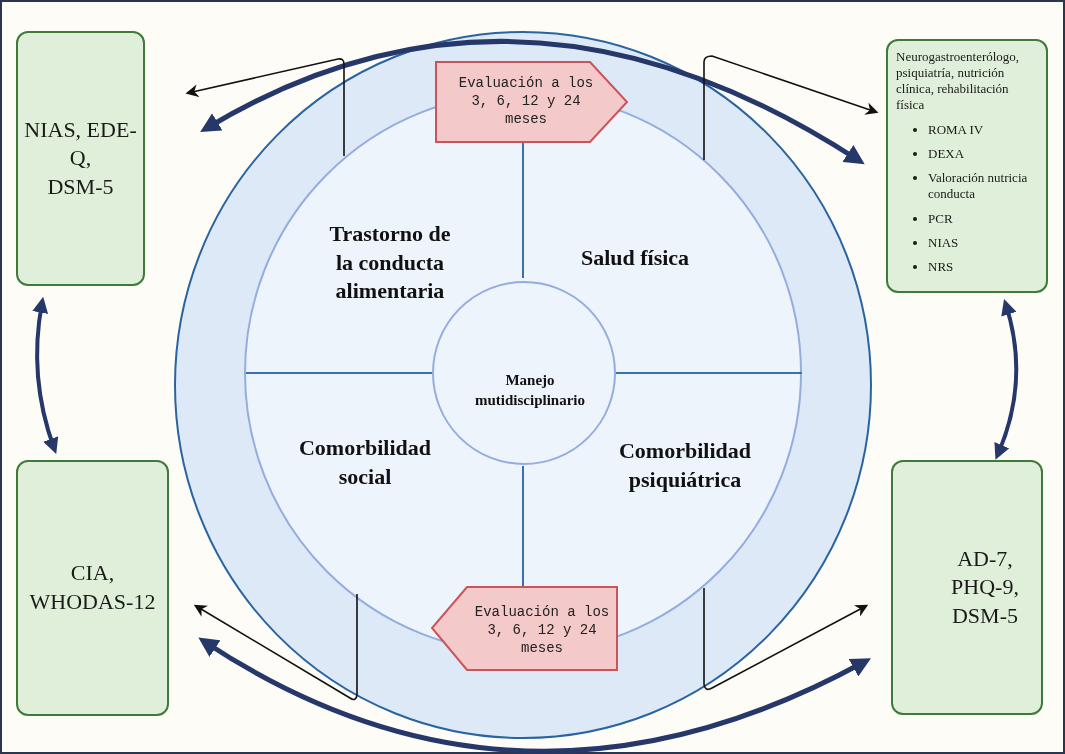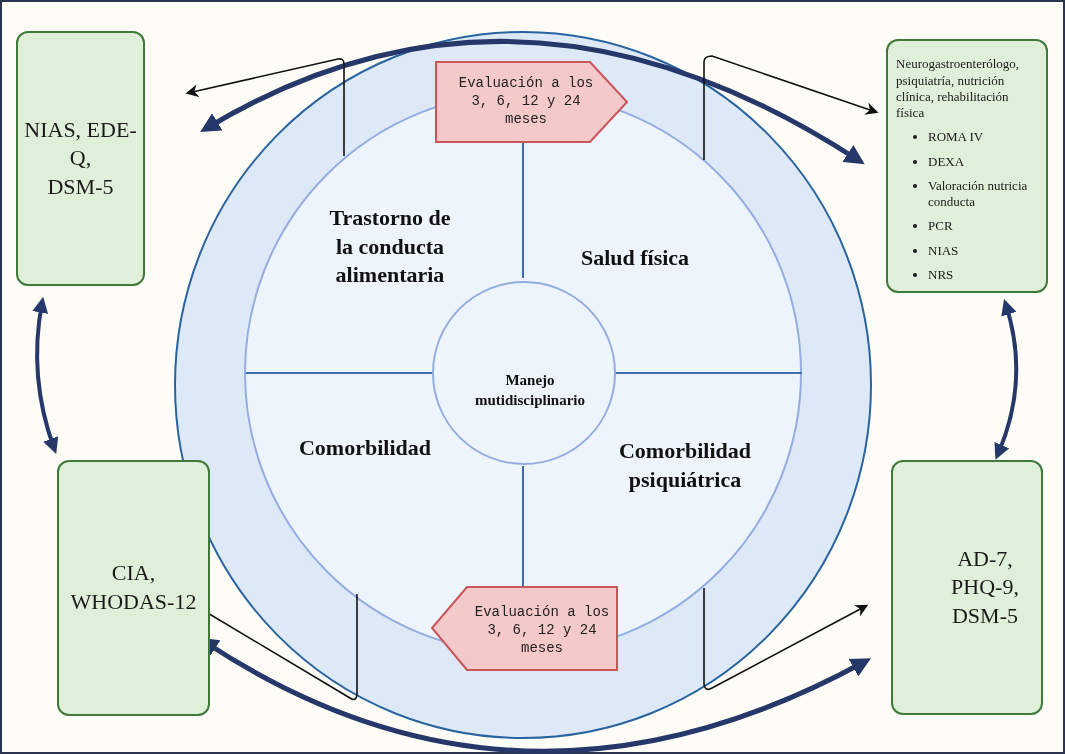--- a/index.html
+++ b/index.html
@@ -1,21 +1,21 @@
 <!DOCTYPE html>
 <html><head>
 <meta charset="utf-8">
 <style>
   html, body { margin:0; padding:0; }
   body { width:1065px; height:754px; background:#ffffff; position:relative; overflow:hidden; font-family:"DejaVu Serif", serif; }
   .frame { position:absolute; left:0; top:0; width:1061px; height:750px; border:2px solid #2a3550; background:#fdfcf7; }
   .box { position:absolute; background:#e0efd9; border:2px solid #3f7a3a; border-radius:12px; box-sizing:border-box; display:flex; align-items:center; justify-content:center; text-align:center; color:#1a1a1a; font-family:"Liberation Serif", serif; font-size:22px; line-height:1.3; }
   #box-tl { left:16px; top:31px; width:129px; height:255px; }
-  #box-tr { left:886px; top:39px; width:162px; height:254px; text-align:left; justify-content:flex-start; padding:0 8px; font-size:13px; line-height:1.25;align-items:flex-end; }
-  #box-bl { left:16px; top:460px; width:153px; height:256px;margin-left:41px; }
+  #box-tr { left:886px; top:39px; width:162px; height:254px; text-align:left; justify-content:flex-start; padding:0 8px; font-size:13px; line-height:1.25; }
+  #box-bl { left:16px; top:460px; width:153px; height:256px; }
   #box-br { left:891px; top:460px; width:152px; height:255px;padding-left:36px; }
   #box-tr ul { margin:0; padding-left:24px; }
   #box-tr li { margin:8px; }
   svg.diagram { position:absolute; left:0; top:0; }
   .quad-label { position:absolute; font-family:"Liberation Serif", serif; font-weight:bold; font-size:22px; color:#111; text-align:center; line-height:1.3; }
   .center-label { position:absolute; left:440px; top:350px; width:180px; text-align:center; font-family:"Liberation Serif", serif; font-weight:bold; font-size:15px; line-height:1.35; color:#111;margin-top:20px; }
   .eval-label { position:absolute; width:170px; text-align:center; font-family:Liberation Mono, monospace; font-size:14px; line-height:1.3; color:#222; }
 </style>
 </head>
 <body>
@@ -50,30 +50,31 @@
   <path d="M205,642 Q520,850 864,662" fill="none" stroke="#26376a" stroke-width="5" marker-start="url(#ah-big)" marker-end="url(#ah-big)"></path>
   <path d="M42,303 Q28,377 54,448" fill="none" stroke="#26376a" stroke-width="4" marker-start="url(#ah-big)" marker-end="url(#ah-big)"></path>
   <path d="M1006,305 Q1030,380 998,454" fill="none" stroke="#26376a" stroke-width="4" marker-start="url(#ah-big)" marker-end="url(#ah-big)"></path>
 
   <path d="M344,156 L344,64 Q344,58 338,59 L188,93" fill="none" stroke="#111" stroke-width="1.6" marker-end="url(#ah-thin)"></path>
   <path d="M704,160 L704,62 Q704,56 712,56 L876,112" fill="none" stroke="#111" stroke-width="1.6" marker-end="url(#ah-thin)"></path>
   <path d="M357,594 L357,695 Q356,702 350,698 L196,606" fill="none" stroke="#111" stroke-width="1.6" marker-end="url(#ah-thin)"></path>
   <path d="M704,588 L704,684 Q705,692 712,688 L866,606" fill="none" stroke="#111" stroke-width="1.6" marker-end="url(#ah-thin)"></path>
 </svg>
 
-<div class="quad-label" style="left:300px; top:204px; width:180px;">
+<div class="quad-label" style="left:300px; top:220px; width:180px;">
   <div>Trastorno de</div>
   <div>la conducta</div>
   <div>alimentaria</div>
 </div>
 <div class="quad-label" style="left:555px; top:244px; width:160px;">
   <div>Salud física</div>
 </div>
 <div class="quad-label" style="left:280px; top:434px; width:170px;">
   <div>Comorbilidad</div>
+  <div>social</div>
 </div>
 <div class="quad-label" style="left:600px; top:437px; width:170px;">
   <div>Comorbilidad</div>
   <div>psiquiátrica</div>
 </div>
 
 <div class="center-label">
   <div>Manejo</div>
   <div>mutidisciplinario</div>
 </div>

